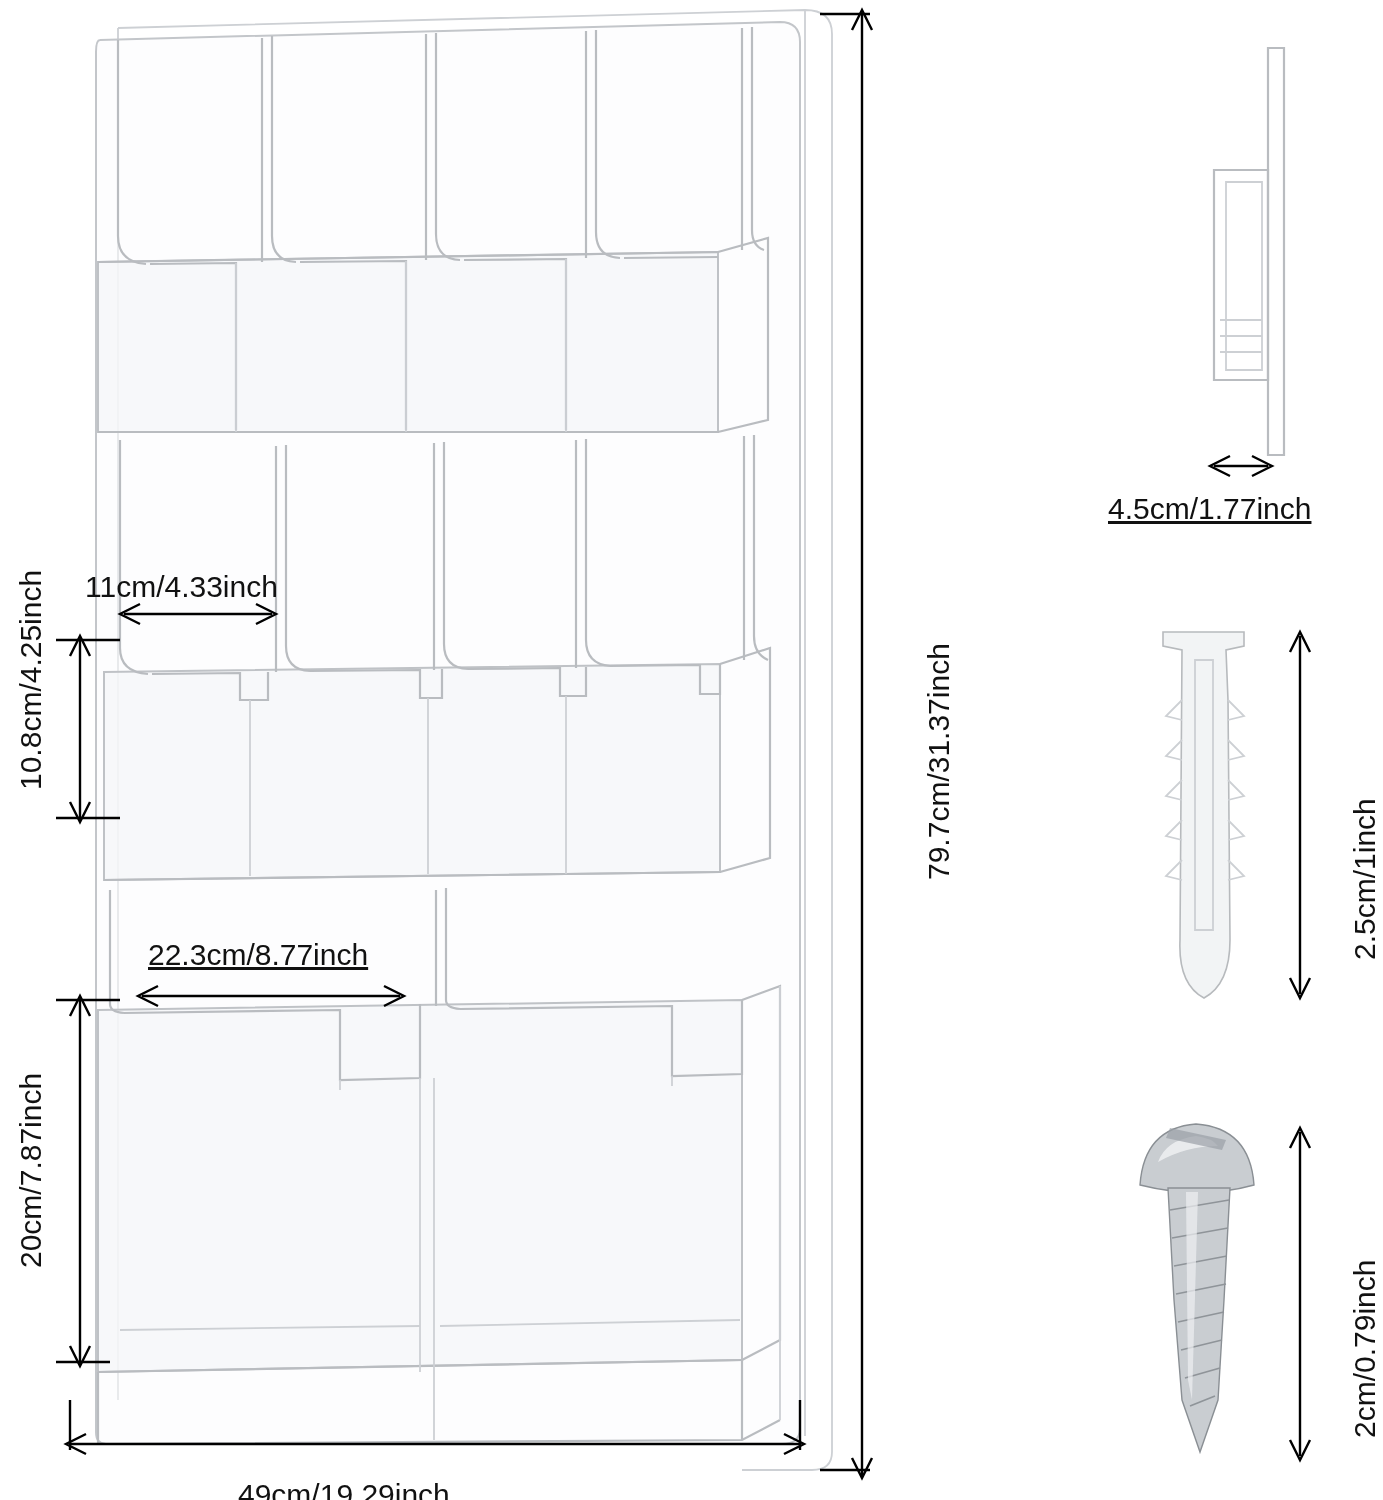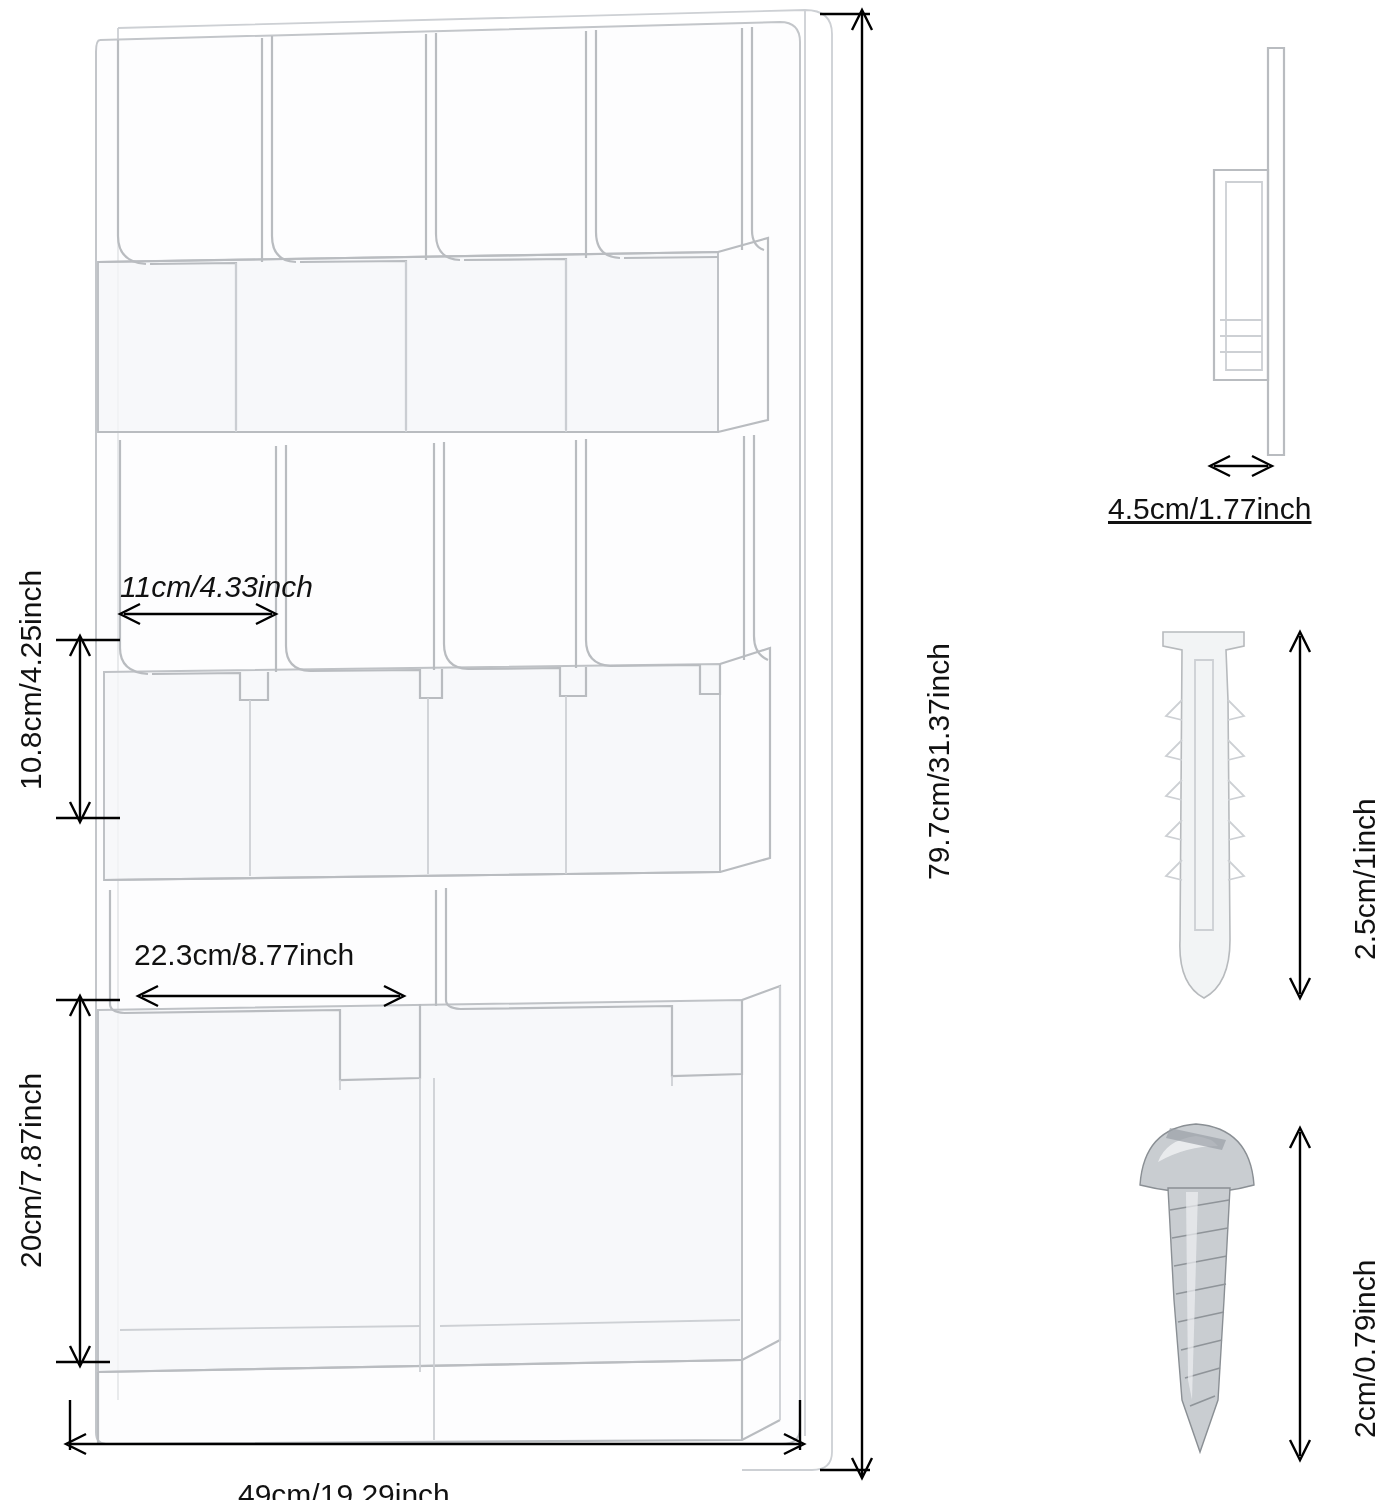--- a/index.html
+++ b/index.html
@@ -244,23 +244,23 @@
   </svg>
 
   <div class="dim-label rot-90" style="left: 922px; top: 880px;">79.7cm/31.37inch</div>
 
   <div class="dim-label" style="left: 238px; top: 1478px;">49cm/19.29inch</div>
 
   <div class="dim-label rot-90" style="left: 14px; top: 790px;">10.8cm/4.25inch</div>
 
   <div class="dim-label rot-90" style="left: 14px; top: 1268px;">20cm/7.87inch</div>
 
-  <div class="dim-label" style="left: 120px; top: 570px; font-style: italic;">11cm/4.33inch</div>
-
-  <div class="dim-label" style="left: 134px; top: 938px;">22.3cm/8.77inch</div>
+  <div class="dim-label" style="left: 85px; top: 570px;">11cm/4.33inch</div>
+
+  <div class="dim-label" style="left: 148px; top: 938px; text-decoration: underline;">22.3cm/8.77inch</div>
 
   <div class="dim-label" style="left: 1108px; top: 492px; text-decoration: underline;">4.5cm/1.77inch</div>
 
   <div class="dim-label rot-90" style="left: 1348px; top: 960px;">2.5cm/1inch</div>
 
   <div class="dim-label rot-90" style="left: 1348px; top: 1438px;">2cm/0.79inch</div>
 
 </div>
 
 </body></html>

